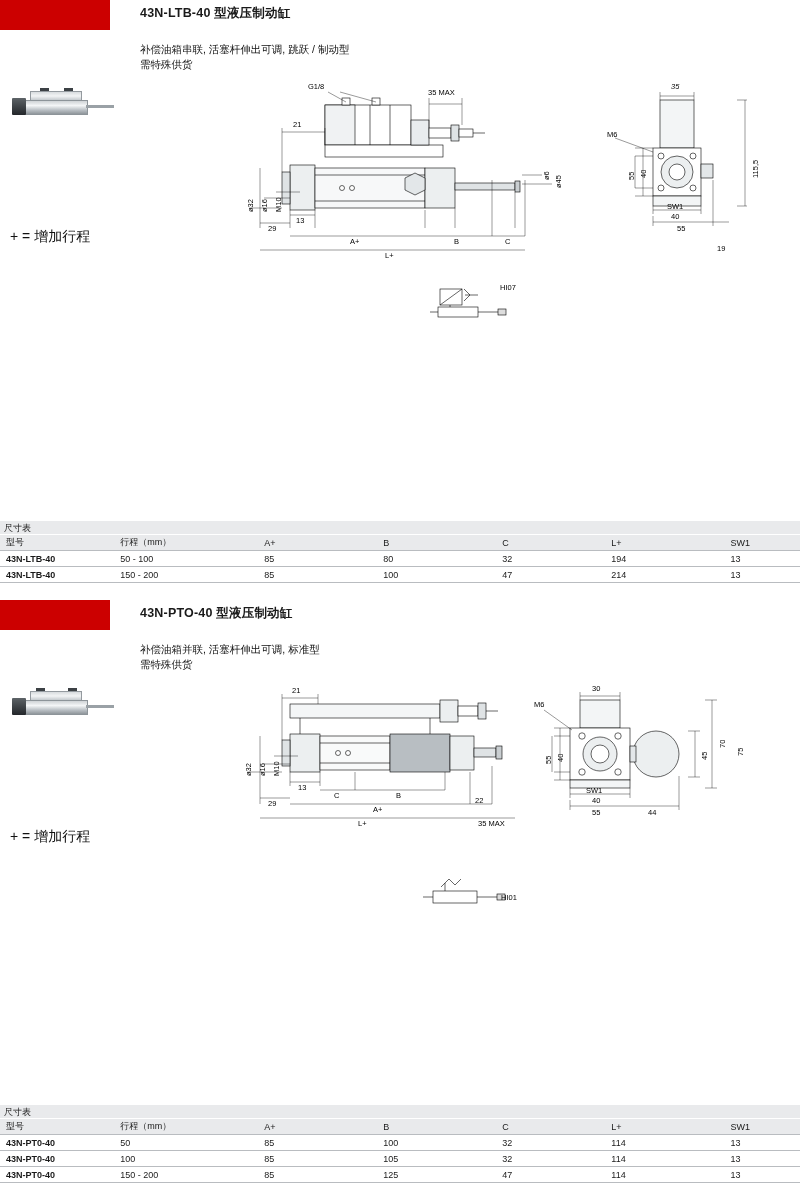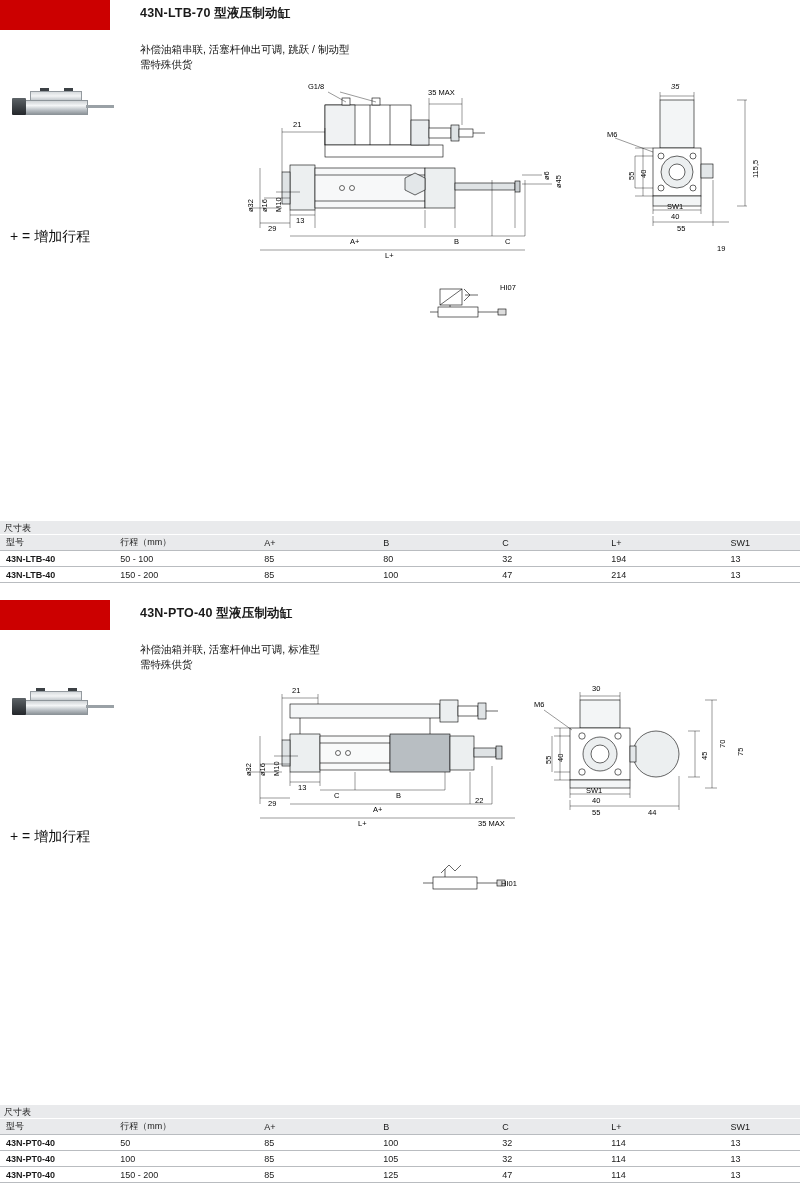--- a/index.html
+++ b/index.html
@@ -161,21 +161,21 @@
     transform-origin: left top;
   }
 </style>
 </head>
 <body>
 
 <div class="section" style="top:0;">
 
   <div class="hdr">
     <div class="redbar"></div>
-    <div class="title">43N-LTB-70 型液压制动缸</div>
+    <div class="title">43N-LTB-40 型液压制动缸</div>
   </div>
 
   <div class="sub" style="top:42px;text-align:right;">补偿油箱串联, 活塞杆伸出可调, 跳跃 / 制动型</div>
   <div class="sub" style="top:57px;">需特殊供货</div>
 
   <div class="photo" style="left:6px; top:78px;">
     <div class="blk" style="left:34px;"></div>
     <div class="blk" style="left:58px;"></div>
     <div class="body2"></div>
     <div class="body"></div>
@@ -530,21 +530,21 @@
     <div class="lbl v" style="left:26px; top:76px;">40</div>
     <div class="lbl" style="left:56px; top:100px;">SW1</div>
     <div class="lbl" style="left:62px; top:110px;">40</div>
     <div class="lbl" style="left:62px; top:122px;">55</div>
     <div class="lbl" style="left:118px; top:122px;">44</div>
     <div class="lbl v" style="left:170px; top:74px;">45</div>
     <div class="lbl v" style="left:188px; top:62px;">70</div>
     <div class="lbl v" style="left:206px; top:70px;">75</div>
   </div>
 
-  <div class="dwg" style="left:415px; top:261px; width:120px; height:40px;">
+  <div class="dwg" style="left:415px; top:275px; width:120px; height:40px;">
     <svg width="120" height="40" viewBox="0 0 120 40">
       <g stroke="#000" fill="none" stroke-width="0.6">
         <rect x="18" y="16" width="44" height="12" fill="#fff"></rect>
         <line x1="62" y1="22" x2="82" y2="22"></line>
         <rect x="82" y="19" width="8" height="6" fill="#ddd"></rect>
         <line x1="8" y1="22" x2="18" y2="22"></line>
         <line x1="30" y1="16" x2="30" y2="8"></line>
         <polyline points="26,12 34,4 40,10"></polyline>
         <line x1="40" y1="10" x2="46" y2="4"></line>
       </g>

